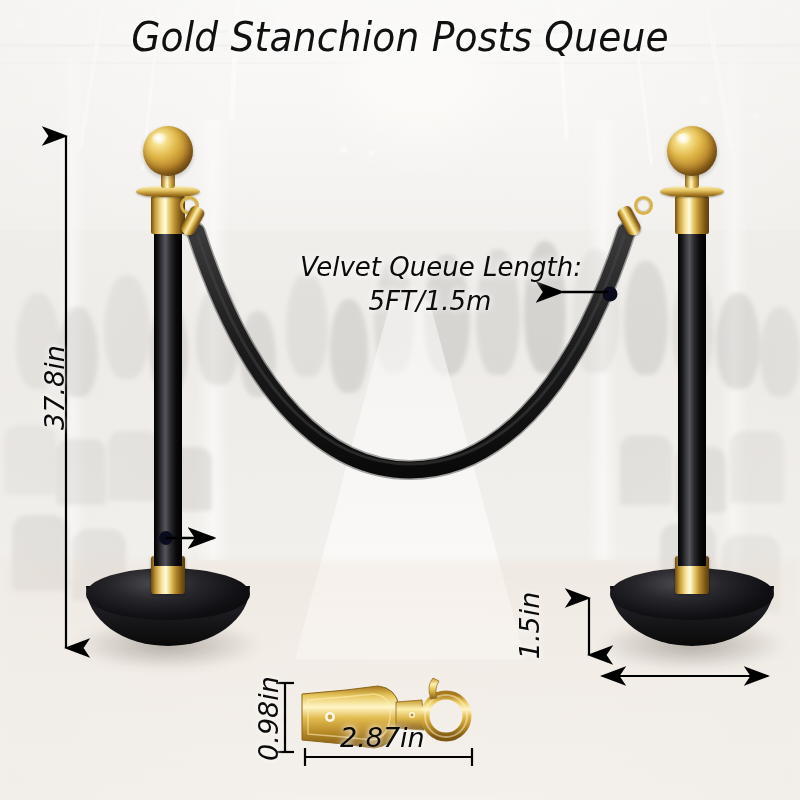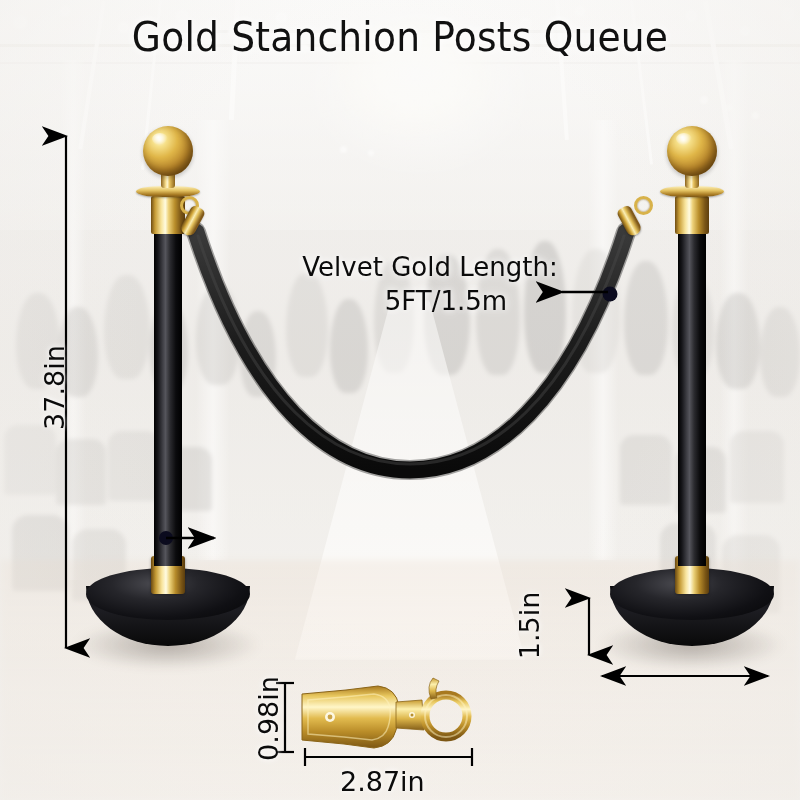--- a/index.html
+++ b/index.html
@@ -1,21 +1,21 @@
 <!DOCTYPE html>
 <html><head>
 <meta charset="utf-8">
 <style>
   html,body{margin:0;padding:0;}
   body{
     width:800px;height:800px;overflow:hidden;
     font-family:"Liberation Sans","DejaVu Sans",sans-serif;
     background:#e9e7e4;
   }
-  #stage{position:relative;width:800px;height:800px;overflow:hidden;background:#22c55e;}
+  #stage{position:relative;width:800px;height:800px;overflow:hidden;background:#22c55e;font-style:italic;}
 
   
   .bg-layer{position:absolute;inset:0;}
   .bg-base{
     background:
       linear-gradient(180deg,#f2f1ef 0%,#eae8e5 18%,#e6e3df 45%,#eceae6 70%,#f4f2ef 100%);
   }
   .bg-ceiling{
     position:absolute;left:0;top:0;width:800px;height:230px;
     background:
@@ -342,24 +342,24 @@
     <line x1="276" y1="683" x2="294" y2="683" stroke="#000" stroke-width="2.2"></line>
     <line x1="276" y1="752" x2="294" y2="752" stroke="#000" stroke-width="2.2"></line>
 
     <line x1="305" y1="757" x2="472" y2="757" stroke="#000" stroke-width="2.2"></line>
     <line x1="305" y1="748" x2="305" y2="766" stroke="#000" stroke-width="2.2"></line>
     <line x1="472" y1="748" x2="472" y2="766" stroke="#000" stroke-width="2.2"></line>
   </svg>
 
   <div class="dimtext vert" style="left:-6px;top:372px;width:120px;text-align:center;transform:rotate(-90deg);">37.8in</div>
 
-  <div class="calltext" style="left:300px;top:250px;width:260px;">Velvet Gold Length:</div>
-  <div class="calltext" style="left:316px;top:284px;width:260px;">5FT/1.5m</div>
+  <div class="calltext" style="left:300px;top:250px;width:260px;">Velvet Queue Length:</div>
+  <div class="calltext" style="left:300px;top:284px;width:260px;">5FT/1.5m</div>
 
 
   <div class="dimtext vert" style="left:474px;top:610px;width:110px;text-align:center;transform:rotate(-90deg);">1.5in</div>
 
 
   <div class="dimtext vert" style="left:213px;top:703px;width:110px;text-align:center;transform:rotate(-90deg);">0.98in</div>
 
-  <div class="dimtext" style="left:340px;top:766px;">2.87in</div>
+  <div class="dimtext" style="left:340px;top:722px;">2.87in</div>
 
 </div>
 
 </body></html>

